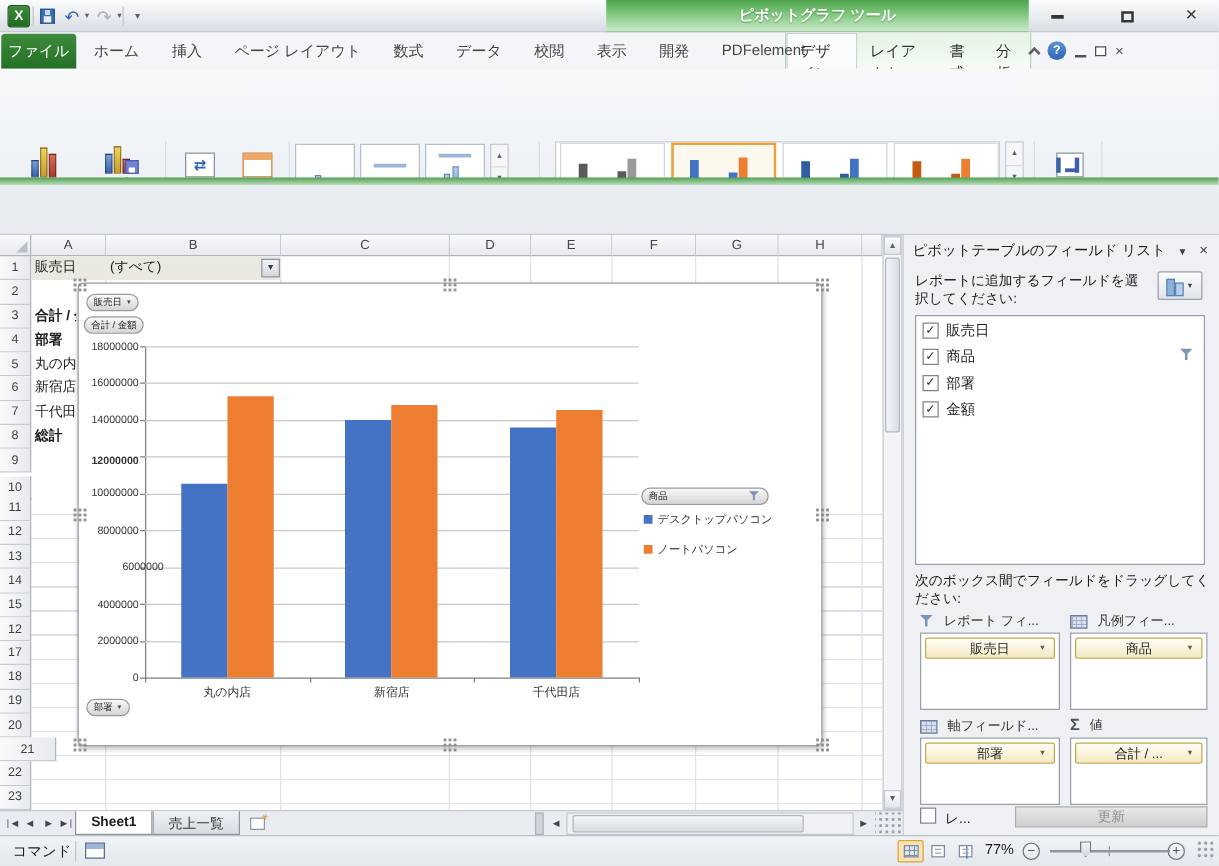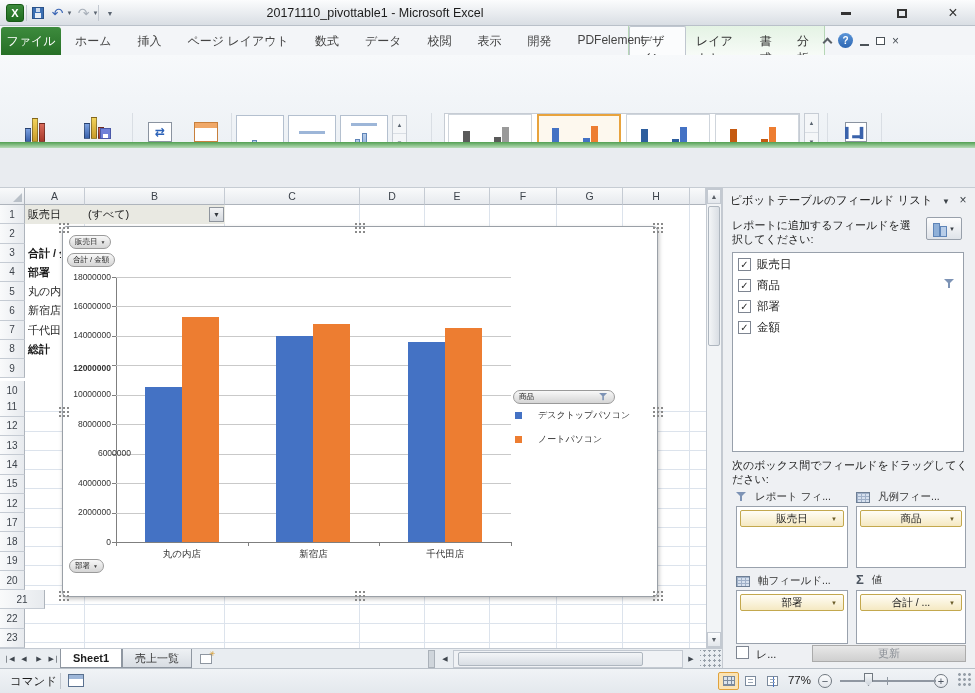--- a/index.html
+++ b/index.html
@@ -98,21 +98,21 @@
 #plot{position:absolute;left:53px;top:50px;width:395px;height:265px}
 .gridline{position:absolute;left:0;width:395px;height:1px;background:#c9c9c9}
 .ytickmark{position:absolute;left:-4px;width:4px;height:1px;background:#7f7f7f}
 #x-axis{position:absolute;left:0;top:265px;width:395px;height:1px;background:#7f7f7f}
 #y-axis{position:absolute;left:0;top:0;width:1px;height:266px;background:#7f7f7f}
 .xtick{position:absolute;top:265px;width:1px;height:4px;background:#7f7f7f}
 .ylab{position:absolute;font-size:8.5px;color:#333;text-align:right;width:48px;left:0}
 .xlab{position:absolute;font-size:9.5px;color:#333;text-align:center}
 .bar{position:absolute}
 #legend-pill{left:450px;top:163px;width:102px;justify-content:space-between}
-.leg-item{position:absolute;display:flex;align-items:center;gap:16px;font-size:9px;color:#333;white-space:nowrap}
+.leg-item{position:absolute;display:flex;align-items:center;gap:4px;font-size:9px;color:#333;white-space:nowrap}
 .leg-sq{width:7px;height:7px;display:block}
 .hdl{position:absolute;width:12px;height:12px;background-image:radial-gradient(circle,#8a8a8a 1px,transparent 1.4px);background-size:4px 4px}
 .funnel{width:11px;height:10px;position:relative;display:inline-block}
 .funnel::before{content:"";position:absolute;left:0;top:0;border-left:5px solid transparent;border-right:5px solid transparent;border-top:5px solid #7d93b5}
 .funnel::after{content:"";position:absolute;left:4px;top:4px;width:2px;height:5px;background:#7d93b5}
 .funnel.small{transform:scale(.8)}
 
 #panel-region{position:absolute;left:722px;top:188px;width:253px;height:480px;background:#eef0f3;border-left:1px solid #c5cad1}
 #panel-title{position:absolute;left:730px;top:193px;font-size:11.5px;color:#1c1c1c;white-space:nowrap}
 #panel-dd{position:absolute;left:938px;top:194px;width:16px;height:14px;font-size:8px;color:#3c4248;display:flex;align-items:center;justify-content:center}
@@ -176,21 +176,21 @@
   <div class="tb-sep" style="left:26px"></div>
   <div class="qat" id="save-icon">
       <span class="floppy"></span>
     </div>
   <div class="qat" id="undo-icon">↶</div>
   <div class="qat" id="undo-dd">▼</div>
   <div class="qat" id="redo-icon">↷</div>
   <div class="qat" id="redo-dd">▼</div>
   <div class="tb-sep" style="left:98px"></div>
   <div class="qat" id="qat-dd">▼</div>
-  <div id="title">20171110_pivottable1 - Microsoft Excel</div>
+  <div id="ctx-header">ピボットグラフ ツール</div>
   <div class="winbtn" id="win-min">
       <span class="bar"></span>
     </div>
   <div class="winbtn" id="win-max">
       <span class="sq"></span>
     </div>
   <div class="winbtn" id="win-close">×</div>
 </div>
 
 <div id="tabrow"></div>

